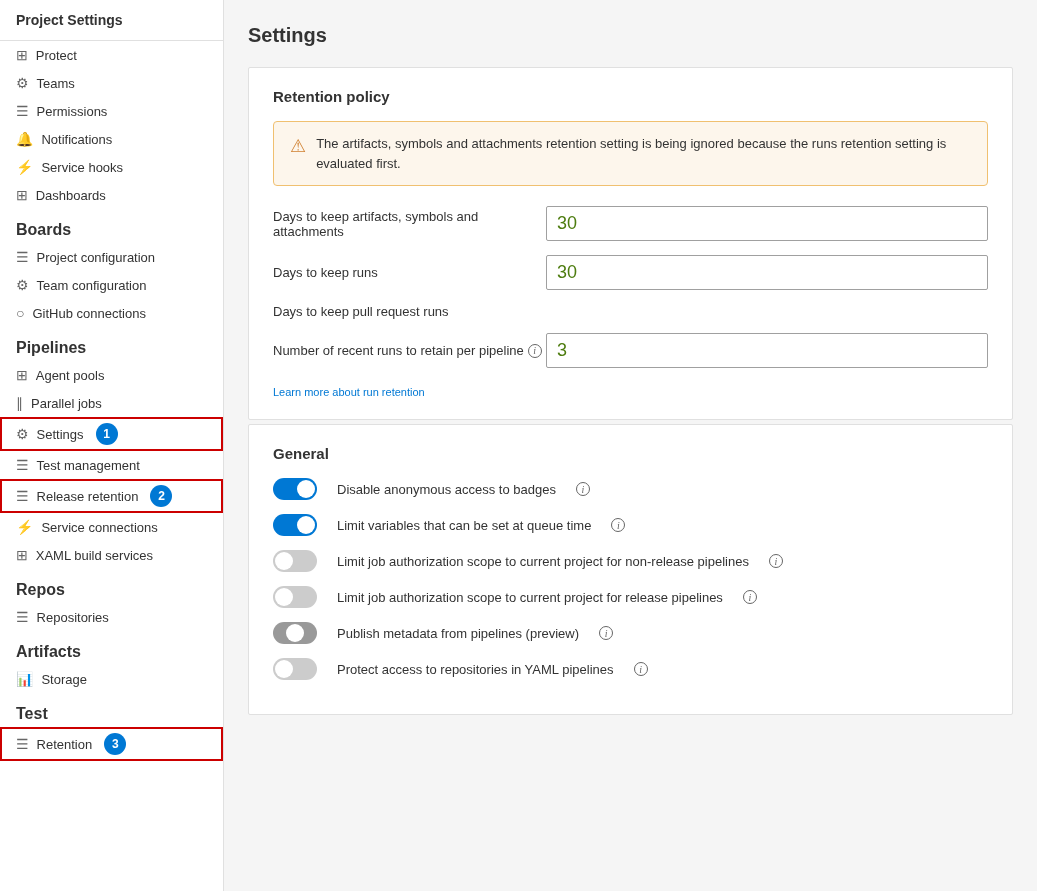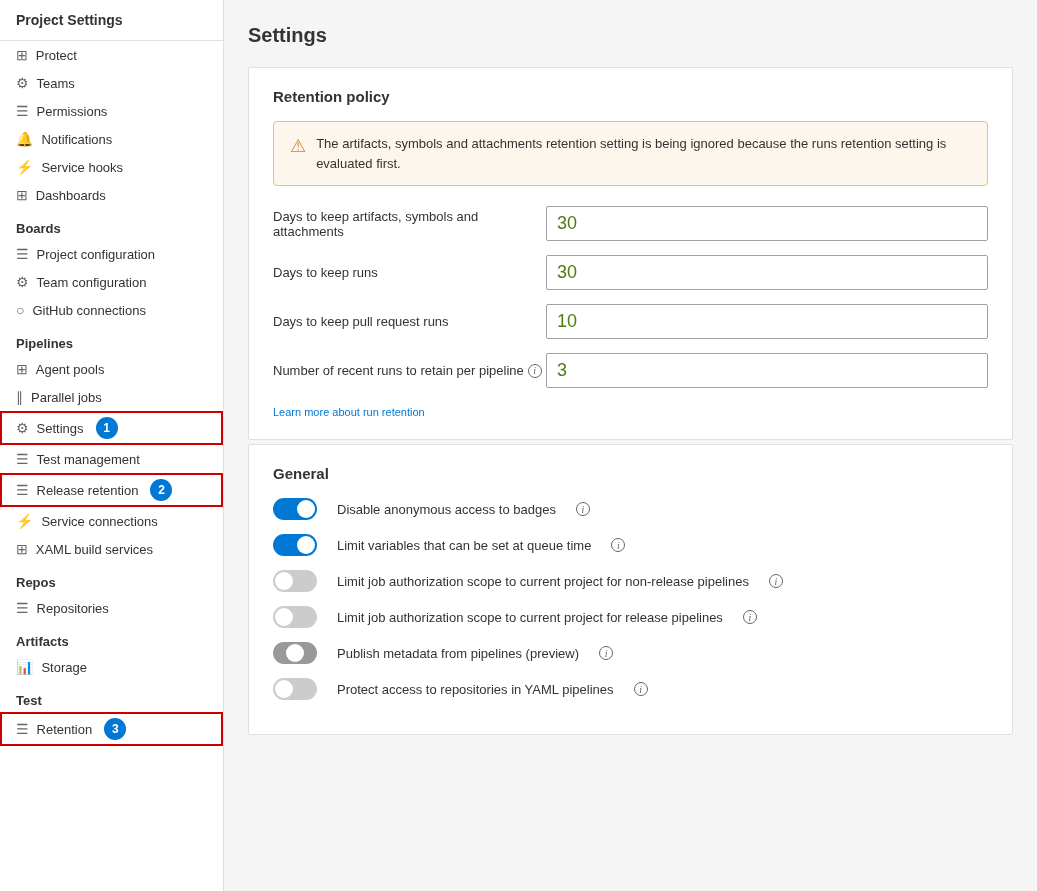--- a/index.html
+++ b/index.html
@@ -16,21 +16,21 @@
     }
     .sidebar-header {
       padding: 12px 16px;
       font-size: 14px;
       font-weight: 700;
       color: #333;
       border-bottom: 1px solid #e0e0e0;
     }
     .sidebar-section-label {
       padding: 12px 16px 4px 16px;
-      font-size: 13px;
+      font-size: 16px;
       font-weight: 700;
       color: #333;
       text-transform: none;
     }
     .sidebar-item {
       display: flex;
       align-items: center;
       gap: 8px;
       padding: 6px 16px;
       cursor: pointer;
@@ -288,21 +288,20 @@
     <div class="form-row">
       <label class="form-label">Days to keep artifacts, symbols and attachments</label>
       <input class="form-input" type="text" value="30" style="">
     </div>
     <div class="form-row">
       <label class="form-label">Days to keep runs</label>
       <input class="form-input" type="text" value="30" style="">
     </div>
     <div class="form-row">
       <label class="form-label">Days to keep pull request runs</label>
-      <input class="form-input" type="text" value="10" style="">
     </div>
     <div class="form-row">
       <label class="form-label">
         <span>Number of recent runs to retain per pipeline</span>
         <span class="info-icon">i</span>
       </label>
       <input class="form-input" type="text" value="3" style="">
     </div>
 
     <a class="link">Learn more about run retention</a>

